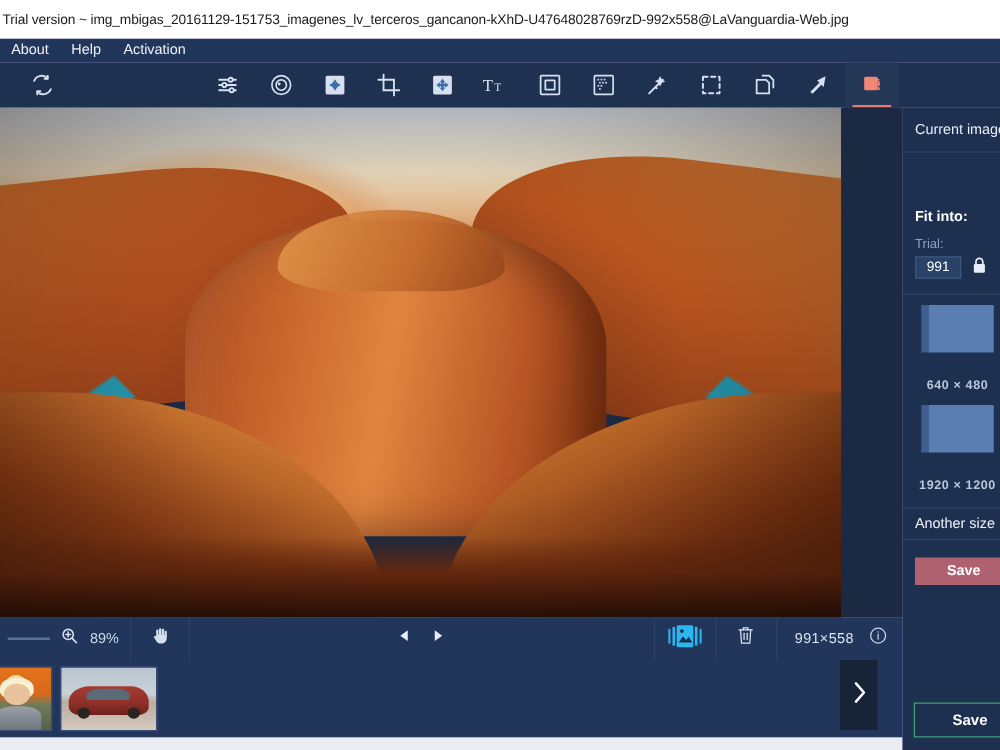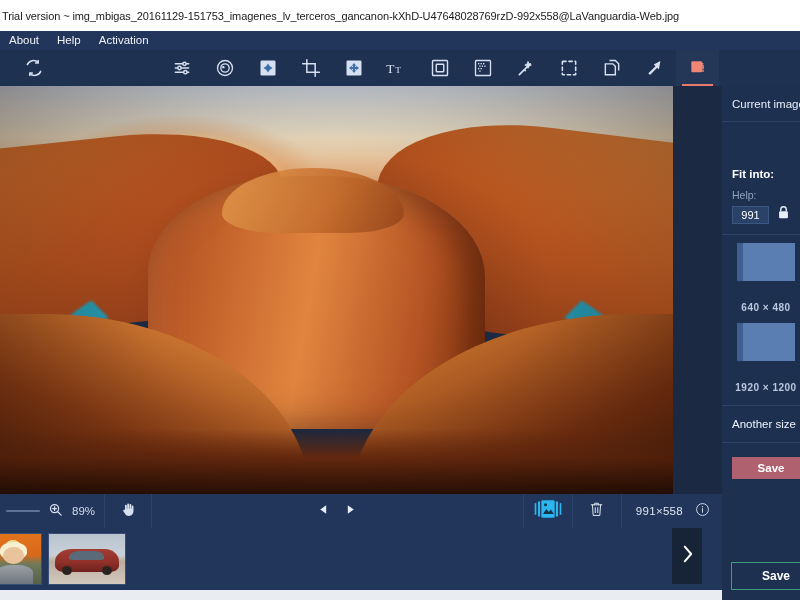--- a/index.html
+++ b/index.html
@@ -238,21 +238,21 @@
   }
   .sb-header {
     height: 36px; display: flex; align-items: center; padding-left: 10px;
     border-bottom: 1px solid #2b4166;
     background: #1e3050;
   }
   .sb-header span { font-size: 11.5px; color: #e7eefa; white-space: nowrap; }
   .sb-section { padding: 10px 10px 8px 10px; }
   .sb-title { font-size: 11.5px; color: #ffffff; font-weight: bold; white-space: nowrap; margin-top: 36px; }
   .sb-label { font-size: 10.5px; color: #8fa2c0; margin-top: 9px; white-space: nowrap; }
-  .sb-row { display: flex; align-items: center; margin-top: 4px; }
+  .sb-row { display: flex; align-items: flex-start; margin-top: 4px; }
   .sb-input {
     width: 48px; height: 18px; background: #2b4268;
     border: 1px solid #3a5party;
     border: 1px solid #3a5party;
     border: 1px solid #3b5781;
     display: flex; align-items: center; justify-content: center;
     font-size: 11px; color: #ffffff;
   }
   .lock-icon { margin-left: 8px; display: flex; align-items: center; cursor: pointer; }
   .sb-divider { height: 1px; background: #2b4166; margin: 2px 0 0 0; }
@@ -260,21 +260,21 @@
     padding: 8px 0 2px 0; display: flex; flex-direction: column; align-items: center;
     cursor: pointer;
   }
   .preset-box {
     width: 58px; height: 38px;
     background: linear-gradient(to right, #3f5f90 0 10%, #5a7db2 10% 100%);
     margin-left: 10px;
   }
   .preset-label { font-size: 10px; color: #b9c8de; margin-top: 21px; margin-left: 10px; white-space: nowrap; letter-spacing: 0.5px; font-weight: bold; }
   .another {
-    height: 38px; display: flex; align-items: center; padding-left: 10px;
+    height: 26px; display: flex; align-items: center; padding-left: 10px;
     border-top: 1px solid #2b4166; border-bottom: 1px solid #2b4166;
     margin-top: 10px;
     cursor: pointer;
   }
   .another span { font-size: 11.5px; color: #eef3fb; white-space: nowrap; }
   .apply-btn {
     margin: 14px 0 0 10px;
     width: 78px; height: 22px;
     background: #b0616f;
     display: flex; align-items: center; justify-content: center;
@@ -567,21 +567,21 @@
 
   <div class="bottom-strip"></div>
 
   <div class="sidebar">
     <div class="sb-header">
       <span>Current image</span>
     </div>
 
     <div class="sb-section">
       <div class="sb-title">Fit into:</div>
-      <div class="sb-label">Help:</div>
+      <div class="sb-label">Trial:</div>
       <div class="sb-row">
         <div class="sb-input">991</div>
         <div class="lock-icon">
           <span>
             <svg width="13" height="15" viewBox="0 0 18 22">
               <path d="M5 9V6.5a4 4 0 0 1 8 0V9" fill="none" stroke="#e7eefa" stroke-width="2"></path>
               <rect x="2.5" y="9" width="13" height="10.5" rx="1.6" fill="#e7eefa"></rect>
             </svg>
           </span>
         </div>

